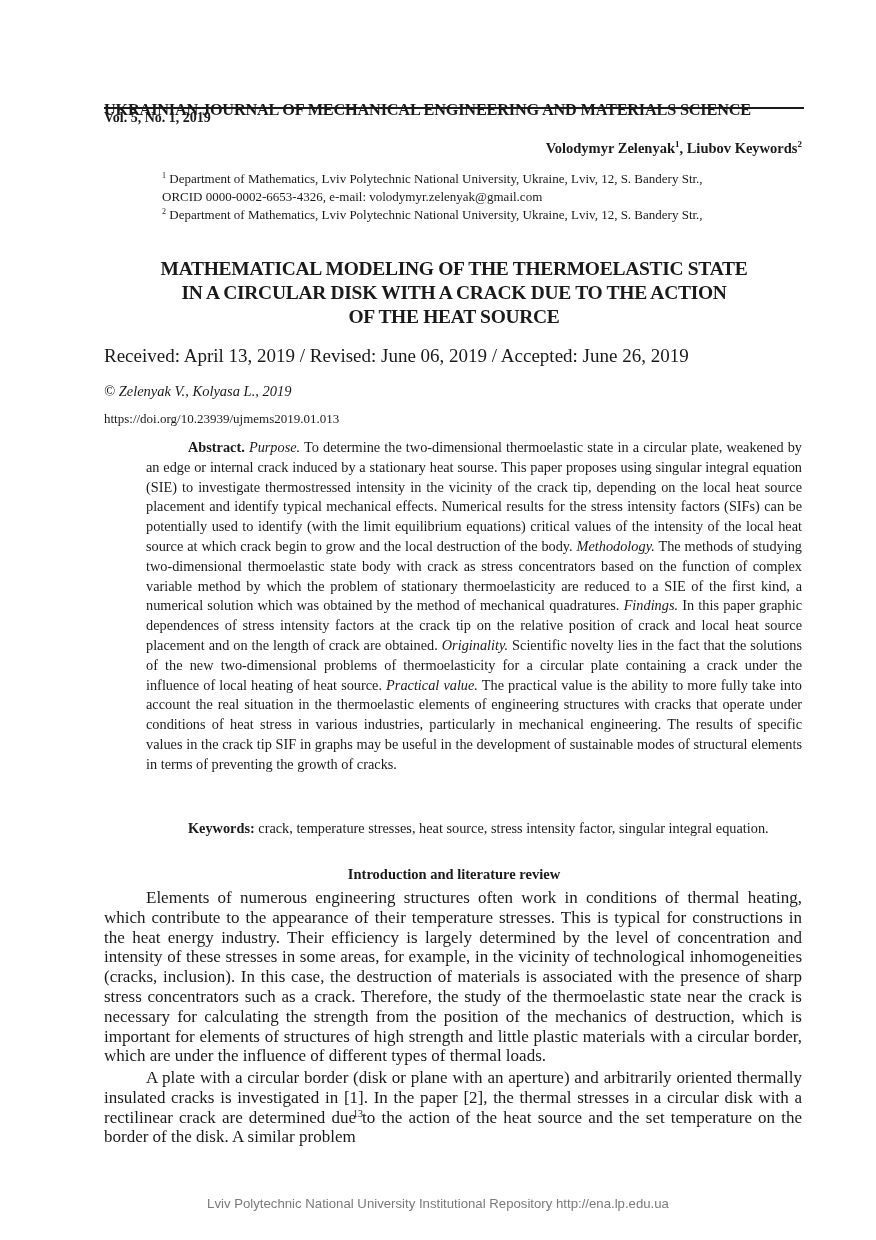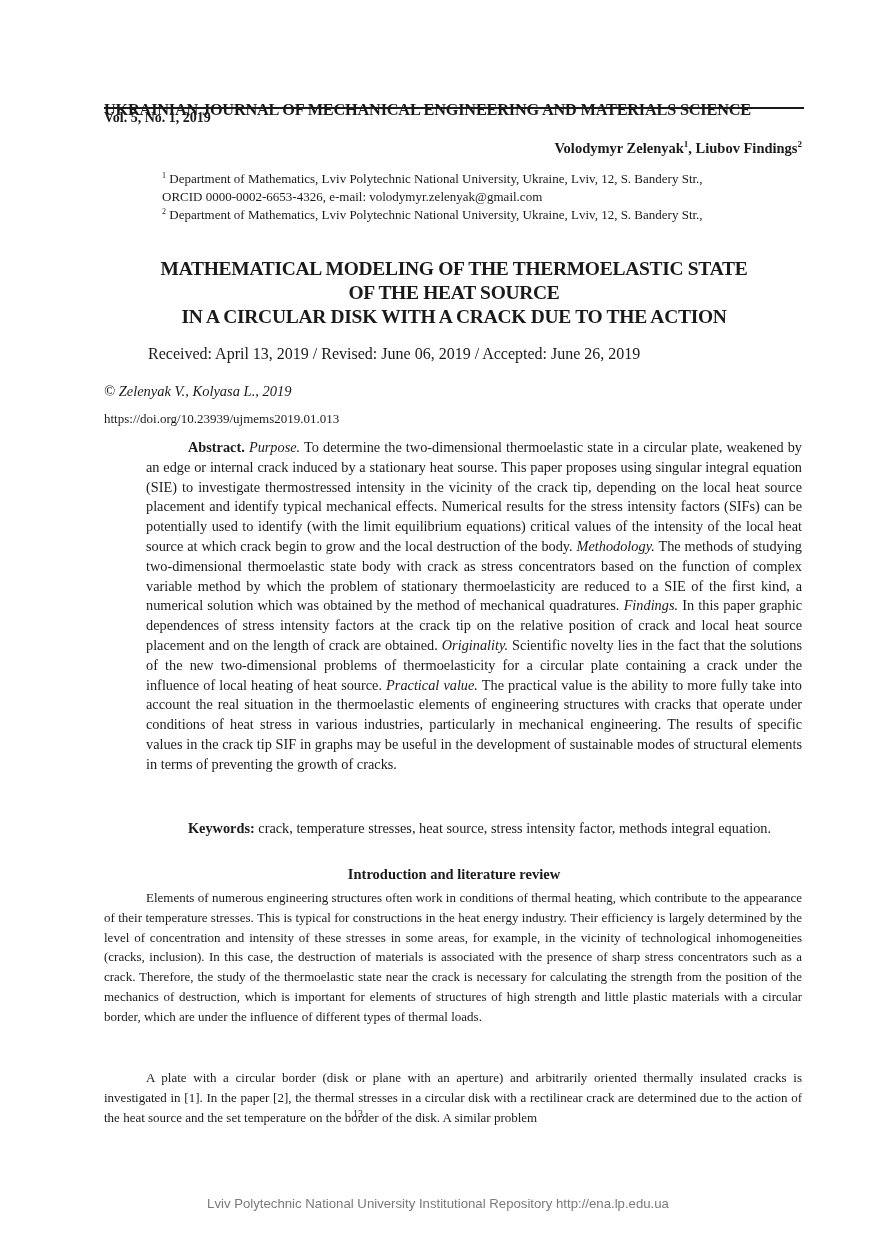--- a/index.html
+++ b/index.html
@@ -10,70 +10,70 @@
              letter-spacing: -0.2px; white-space: nowrap; }
   .rule { left: 104px; top: 107px; width: 700px; height: 0; border-top: 2px solid #1a1a1a; }
   .vol { left: 104px; top: 110px; font-weight: bold; font-size: 14px; }
   .authors { right: 74px; top: 139px; font-weight: bold; font-size: 14.5px; }
   .authors sup { font-size: 9px; }
   .affil { right: 74px; width: 640px; font-size: 13px; line-height: 18px; }
   .affil sup { font-size: 8px; }
   .title { left: 104px; width: 700px; top: 257px; text-align: center; font-weight: bold;
            font-size: 19.5px; line-height: 24px; letter-spacing: -0.3px; }
   .title div { white-space: nowrap; }
-  .dates { left: 104px; top: 345px; font-size: 16px; margin-left: 44px; }
+  .dates { left: 104px; top: 345px; font-size: 19px; }
   .copy { left: 104px; top: 383px; font-style: italic; font-size: 14.5px; text-align: center; }
   .doi { left: 104px; top: 411px; font-size: 13px; }
   .abstract { left: 146px; width: 656px; top: 438px; font-size: 14.3px; line-height: 19.8px;
               text-align: justify; text-indent: 42px; }
   .keywords { left: 146px; width: 656px; top: 819px; font-size: 14.3px; line-height: 19.8px;
               text-align: justify; text-indent: 42px; }
   .section { left: 104px; width: 700px; top: 866px; text-align: center; font-weight: bold; font-size: 14.5px; }
-  .body-para { left: 104px; width: 698px; font-size: 13px; line-height: 19.8px;
+  .body-para { left: 104px; width: 698px; font-size: 17px; line-height: 19.8px;
                text-align: justify; text-indent: 42px; }
   .p1 { top: 888px; }
   .p2 { top: 1068px; }
   .pagenum { left: 0; width: 716px; top: 1108px; text-align: center; font-size: 10px; }
   .footer { left: 0; width: 876px; top: 1196px; text-align: center; font-size: 13.2px;
             color: #7a7a7a; font-family: "Liberation Sans", "DejaVu Sans", sans-serif; }
   b.lbl { font-weight: bold; margin-top: 16px; }
   i.lbl { font-style: italic; margin-top: 43px; }
 </style>
 </head>
 <body>
 
 <div class="abs journal">UKRAINIAN JOURNAL OF MECHANICAL ENGINEERING AND MATERIALS SCIENCE</div>
 <div class="abs rule"></div>
 <div class="abs vol">Vol. 5, No. 1, 2019</div>
 
 <div class="abs authors">
-  <span>Volodymyr Zelenyak</span><sup>1</sup><span>, </span><span>Liubov Findings</span><sup>2</sup>
+  <span>Volodymyr Zelenyak</span><sup>1</sup><span>, </span><span>Liubov Keywords</span><sup>2</sup>
 </div>
 
 <div class="abs affil" style="top:167px;">
   <div><sup>1</sup> <span>Department of  Mathematics, Lviv Polytechnic National University, Ukraine, Lviv, 12, S. Bandery Str.,</span></div>
   <div>ORCID 0000-0002-6653-4326, e-mail: volodymyr.zelenyak@gmail.com</div>
 </div>
 <div class="abs affil" style="top:203px;">
   <div><sup>2</sup> <span>Department of  Mathematics, Lviv Polytechnic National University, Ukraine, Lviv, 12, S. Bandery Str.,</span></div>
 </div>
 
 <div class="abs title">
   <div>MATHEMATICAL MODELING OF THE THERMOELASTIC STATE</div>
+  <div>IN A CIRCULAR DISK WITH A CRACK DUE TO THE ACTION</div>
   <div>OF THE HEAT SOURCE</div>
-  <div>IN A CIRCULAR DISK WITH A CRACK DUE TO THE ACTION</div>
 </div>
 
 <div class="abs dates">Received: April 13, 2019 / Revised: June 06, 2019 / Accepted: June 26, 2019</div>
 <div class="abs copy">© Zelenyak V., Kolyasa L., 2019</div>
 <div class="abs doi">https://doi.org/10.23939/ujmems2019.01.013</div>
 
 <div class="abs abstract"><b class="lbl">Abstract.</b> <i class="lbl">Purpose.</i><span> To determine the two-dimensional thermoelastic state in a circular plate, weakened by an edge or internal crack induced by a stationary heat sourse. This paper proposes using singular integral equation (SIE) to investigate thermostressed intensity in the vicinity of the crack tip, depending on the local heat source placement and identify typical mechanical effects. Numerical results for the stress intensity factors (SIFs) can be potentially used to identify (with the limit equilibrium equations) critical values of the intensity of the local heat source at which crack begin to grow and the local destruction of the body. </span><i class="lbl">Methodology.</i><span> The methods of studying two-dimensional thermoelastic state body with crack as stress concentrators based on the function of complex variable method by which the problem of stationary thermoelasticity are reduced to a SIE of the first kind, a numerical solution which was obtained by the method of mechanical quadratures. </span><i class="lbl">Findings.</i><span> In this paper graphic dependences of stress intensity factors at the crack tip on the relative position of crack and local heat source placement and on the length of crack are obtained. </span><i class="lbl">Originality.</i><span> Scientific novelty lies in the fact that the solutions of the new two-dimensional problems of thermoelasticity for a circular plate containing a crack under the influence of local heating of heat source. </span><i class="lbl">Practical value.</i><span> The practical value is the ability to more fully take into account the real situation in the thermoelastic elements of engineering structures with cracks that operate under conditions of heat stress in various industries, particularly in mechanical engineering. The results of specific values in the crack tip SIF in graphs may be useful in the development of sustainable modes of structural elements in terms of preventing the growth of cracks.</span></div>
 
-<div class="abs keywords"><b class="lbl">Keywords:</b><span> crack, temperature stresses, heat source, stress intensity factor, methods integral equation.</span></div>
+<div class="abs keywords"><b class="lbl">Keywords:</b><span> crack, temperature stresses, heat source, stress intensity factor, singular integral equation.</span></div>
 
 <div class="abs section">Introduction and literature review</div>
 
 <div class="abs body-para p1">Elements of numerous engineering structures often work in conditions of thermal heating, which contribute to the appearance of their temperature stresses. This is typical for constructions in the heat energy industry. Their efficiency is largely determined by the level of concentration and intensity of these stresses in some areas, for example, in the vicinity of technological inhomogeneities (cracks, inclusion). In this case, the destruction of materials is associated with the presence of sharp stress concentrators such as a crack. Therefore, the study of the thermoelastic state near the crack is necessary for calculating the strength from the position of the mechanics of destruction, which is important for elements of structures of high strength and little plastic materials with a circular border, which are under the influence of different types of thermal loads.</div>
 <div class="abs body-para p2">A plate with a circular border (disk or plane with an aperture) and arbitrarily oriented thermally insulated cracks is investigated in [1]. In the paper [2], the thermal stresses in a circular disk with a rectilinear crack are determined due to the action of the heat source and the set temperature on the border of the disk. A similar problem</div>
 
 <div class="abs pagenum">13</div>
 <div class="abs footer">Lviv Polytechnic National University Institutional Repository http://ena.lp.edu.ua</div>
 
 </body></html>

